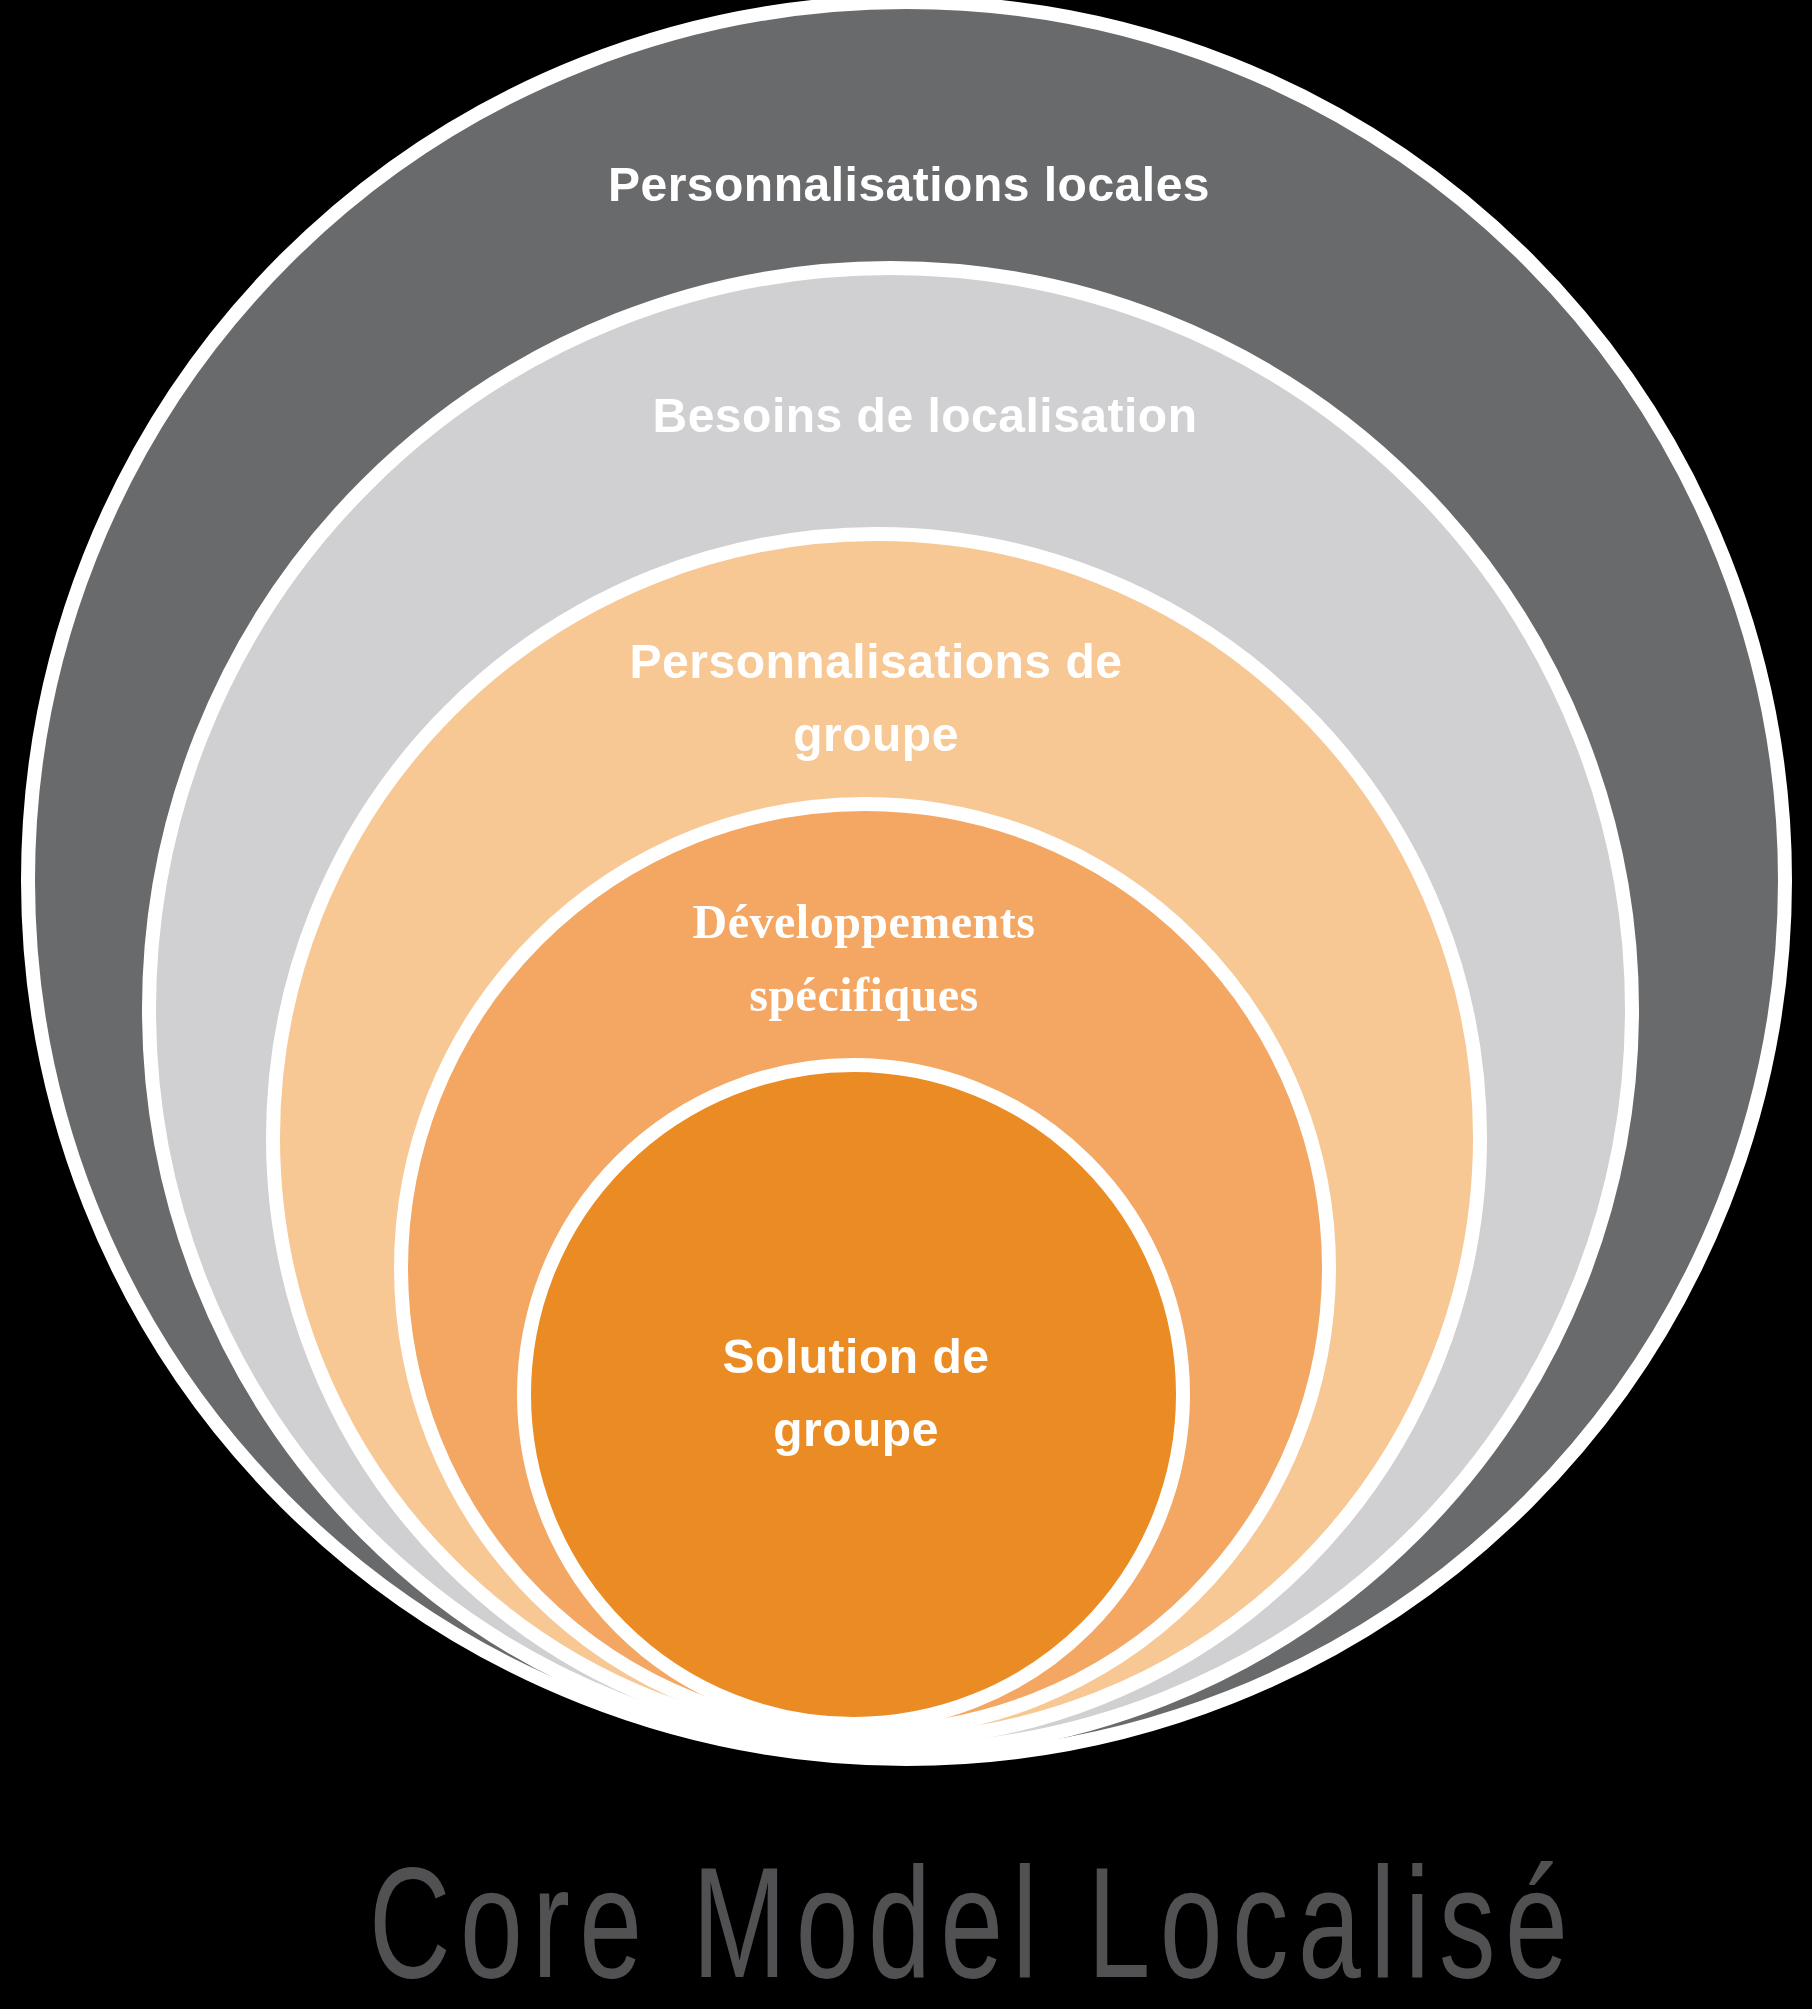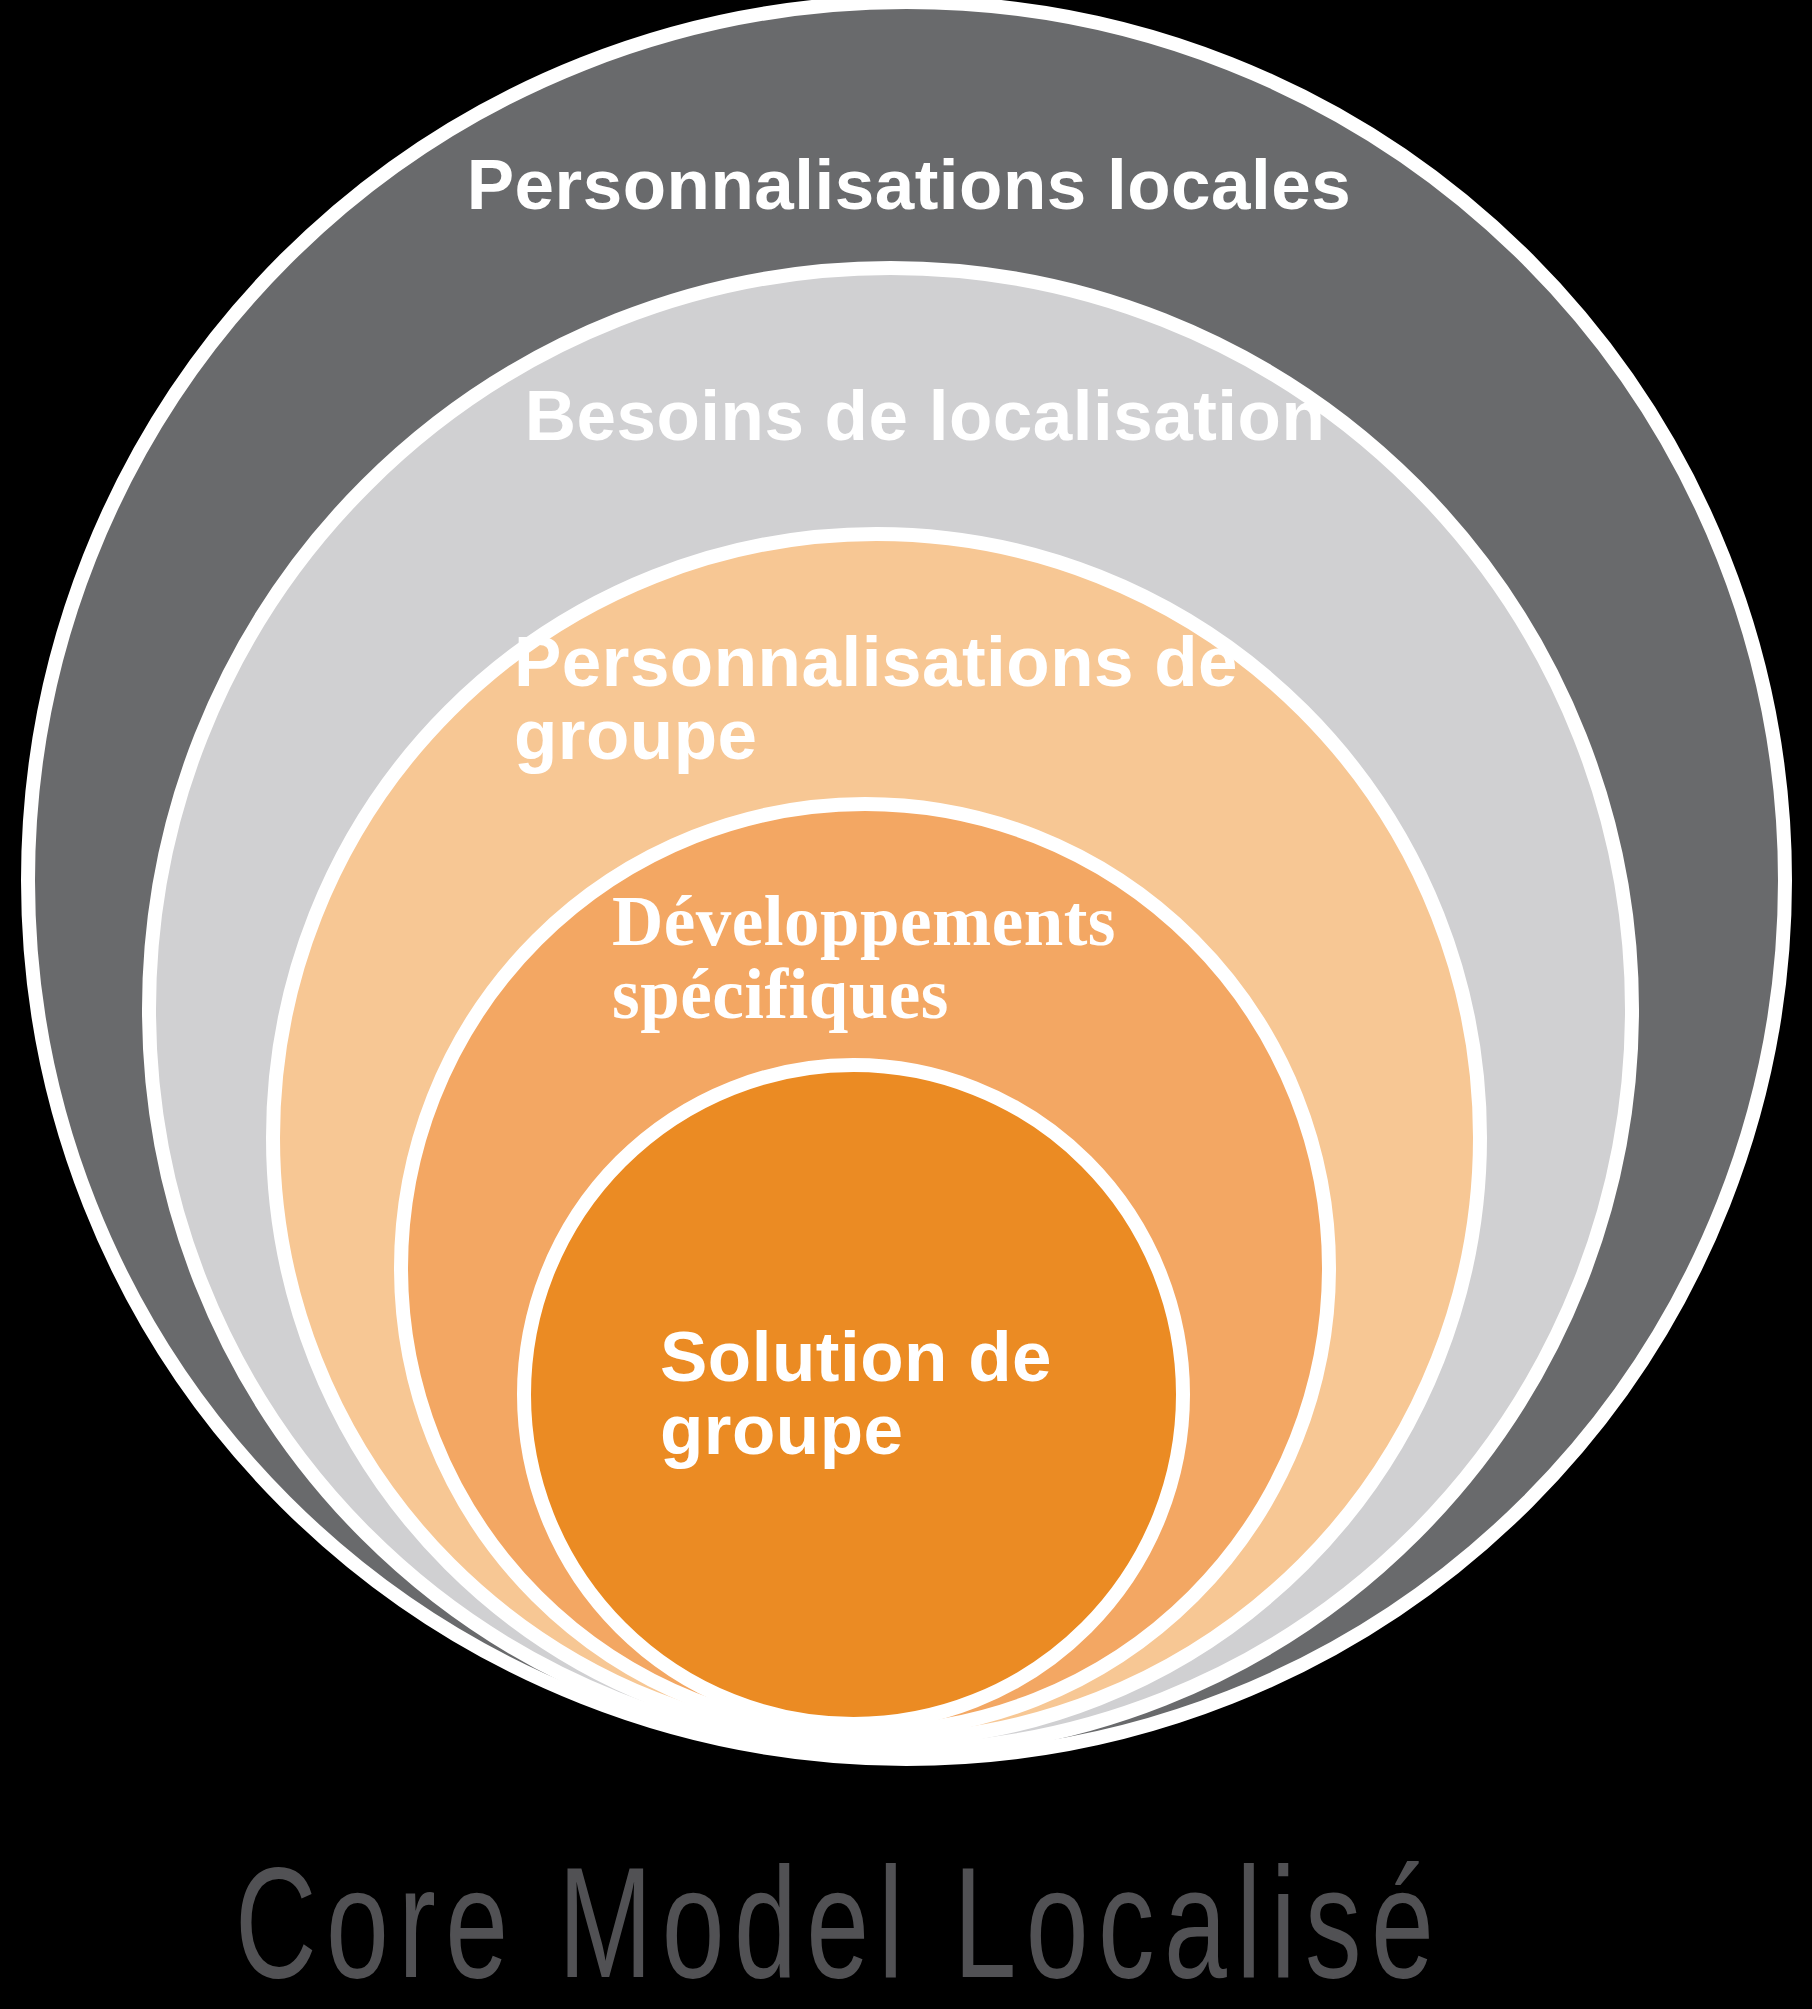--- a/index.html
+++ b/index.html
@@ -21,39 +21,39 @@
     box-sizing: border-box;
   }
   .c1 { left: 20.5px;  top: -4.7px;   width: 1771px; height: 1771px; }
   .c2 { left: 142px; top: 261px;  width: 1497px; height: 1497px; }
   .c3 { left: 266px; top: 527px;  width: 1221px; height: 1221px; }
   .c4 { left: 394px; top: 797px;  width: 942px; height: 942px; }
   .c5 { left: 517px; top: 1058px; width: 673px;  height: 673px;  }
   .layer-label {
     position: absolute;
     transform: translate(-50%, -50%);
-    text-align: left;
+    text-align: center;
     color: #ffffff;
     font-weight: 700;
-    font-size: 71px;
+    font-size: 48px;
     line-height: 73px;
     white-space: nowrap;
     letter-spacing: 0.5px;
   }
   .lbl1 { left: 909px; top: 184px; }
   .lbl2 { left: 881px; top: 415px; margin-left: 44px; }
   .lbl3 { left: 876px; top: 698px; }
   .lbl4 { left: 864px; top: 958px; font-family: Liberation Serif, serif; }
   .lbl5 { left: 856px; top: 1393px; }
   .caption {
     position: absolute;
     left: 0;
     right: 0;
     top: 1844px;
-    text-align: left;
+    text-align: right;
   }
   .caption-text {
     display: inline-block;
     font-size: 157px;
     font-weight: 400;
     line-height: 157px;
     letter-spacing: 13px;
     transform: scaleX(0.72);
     transform-origin: 50% 50%;
     white-space: nowrap;

